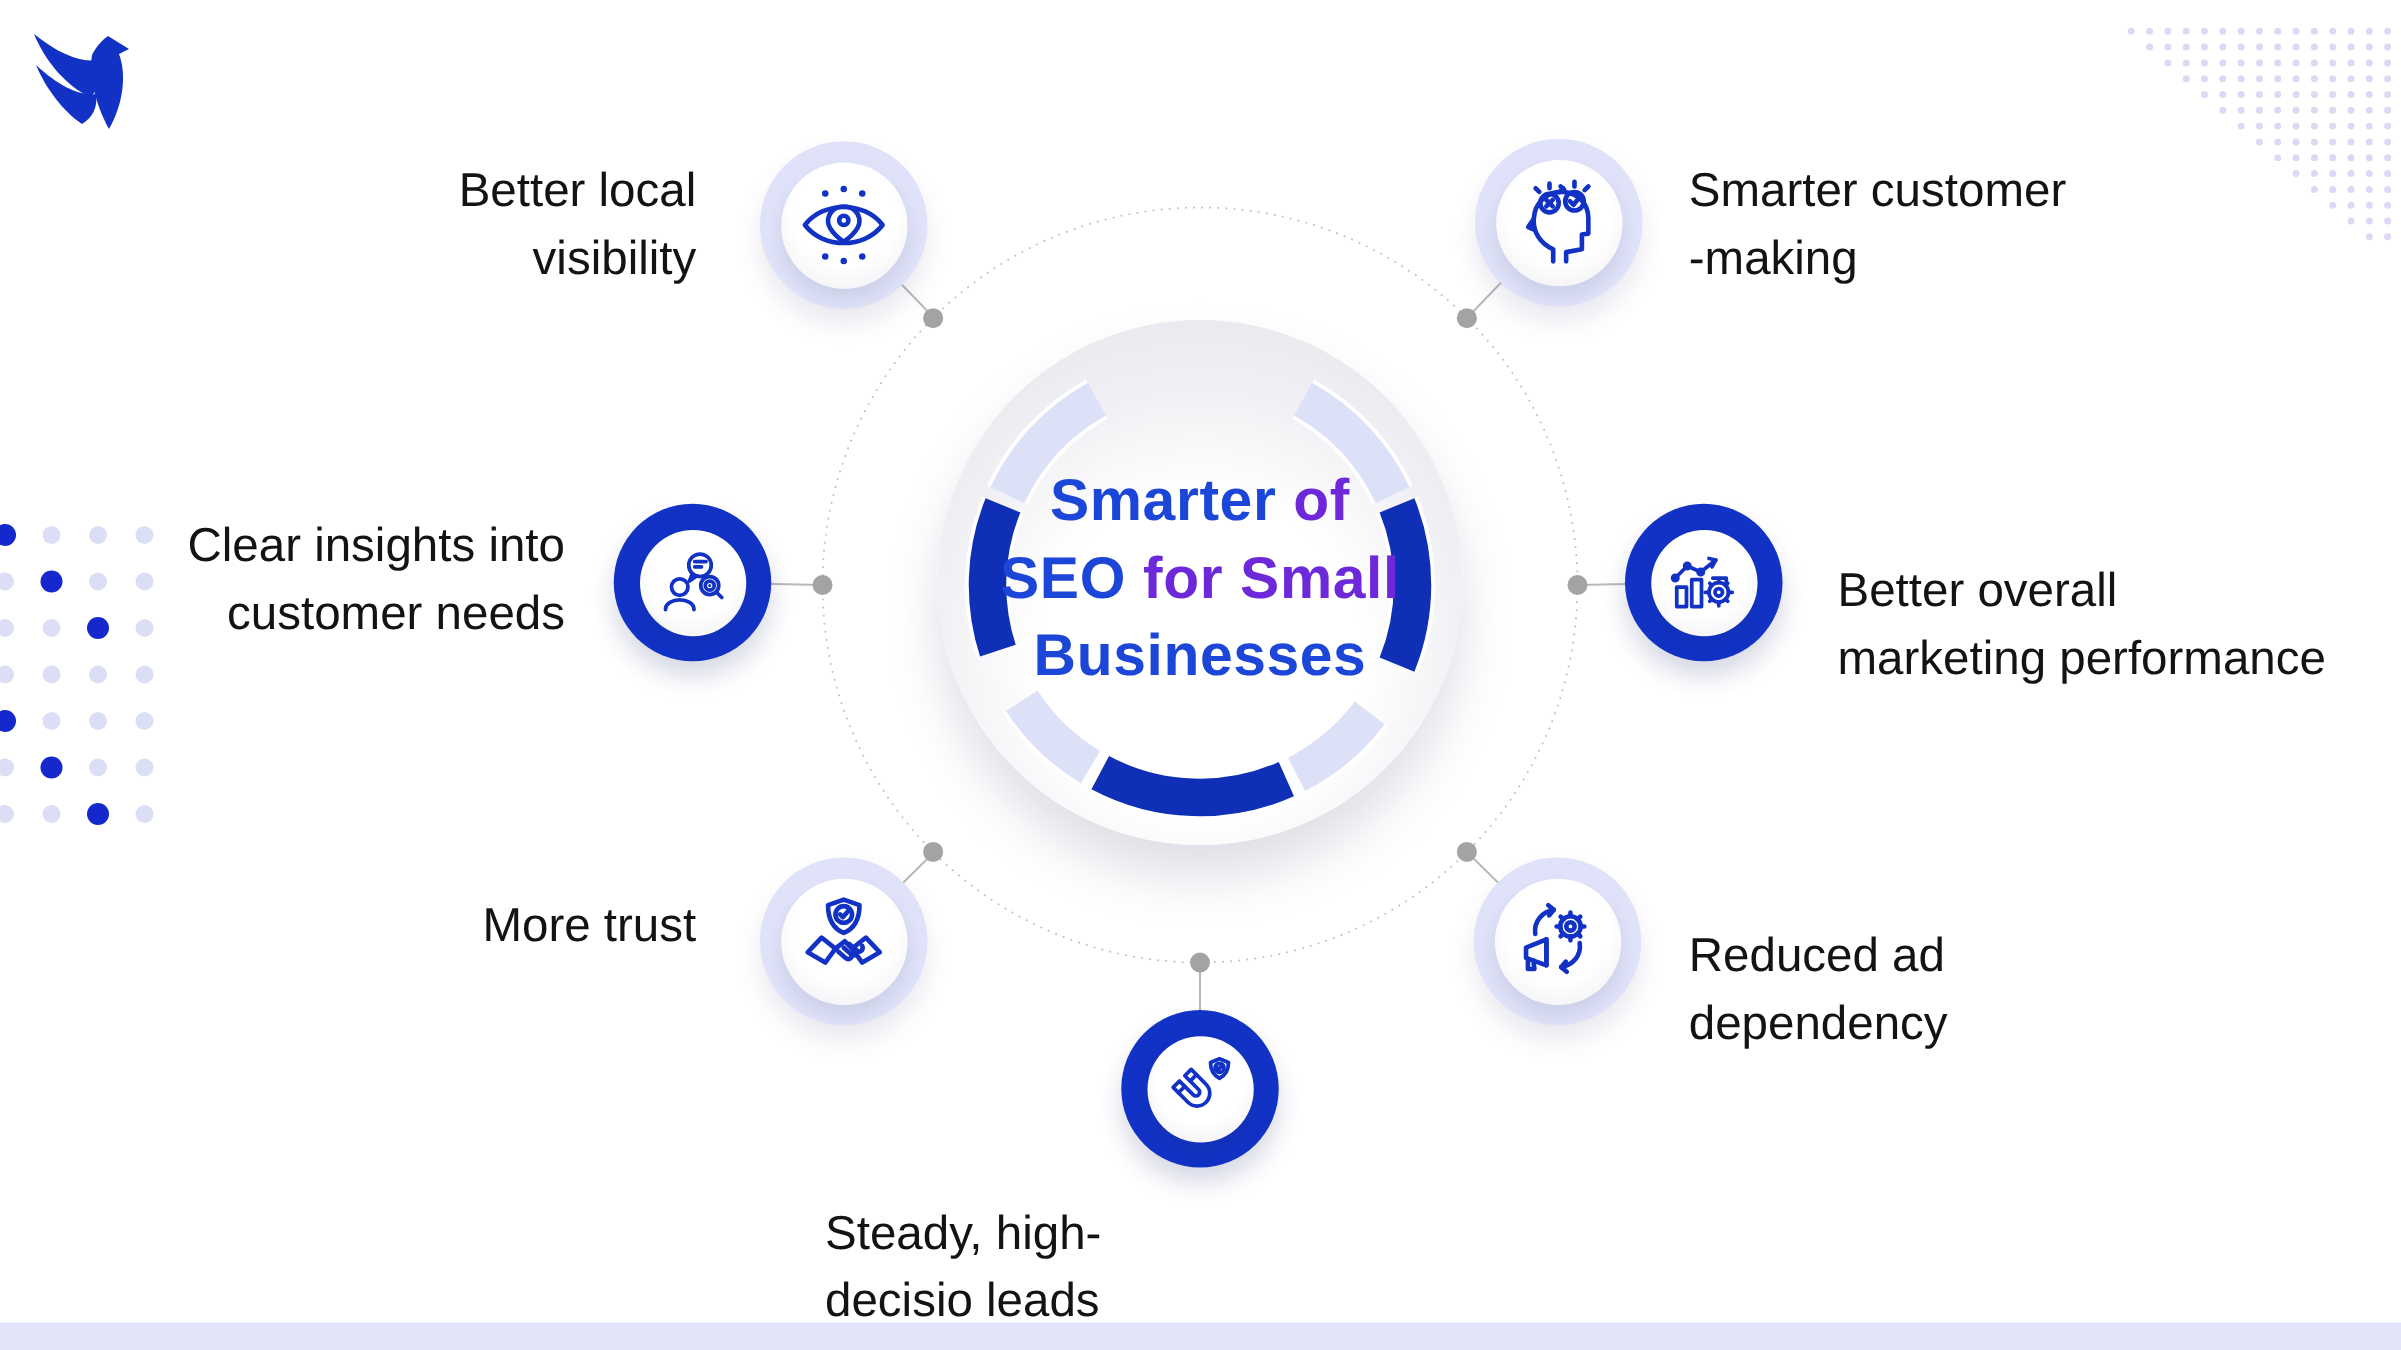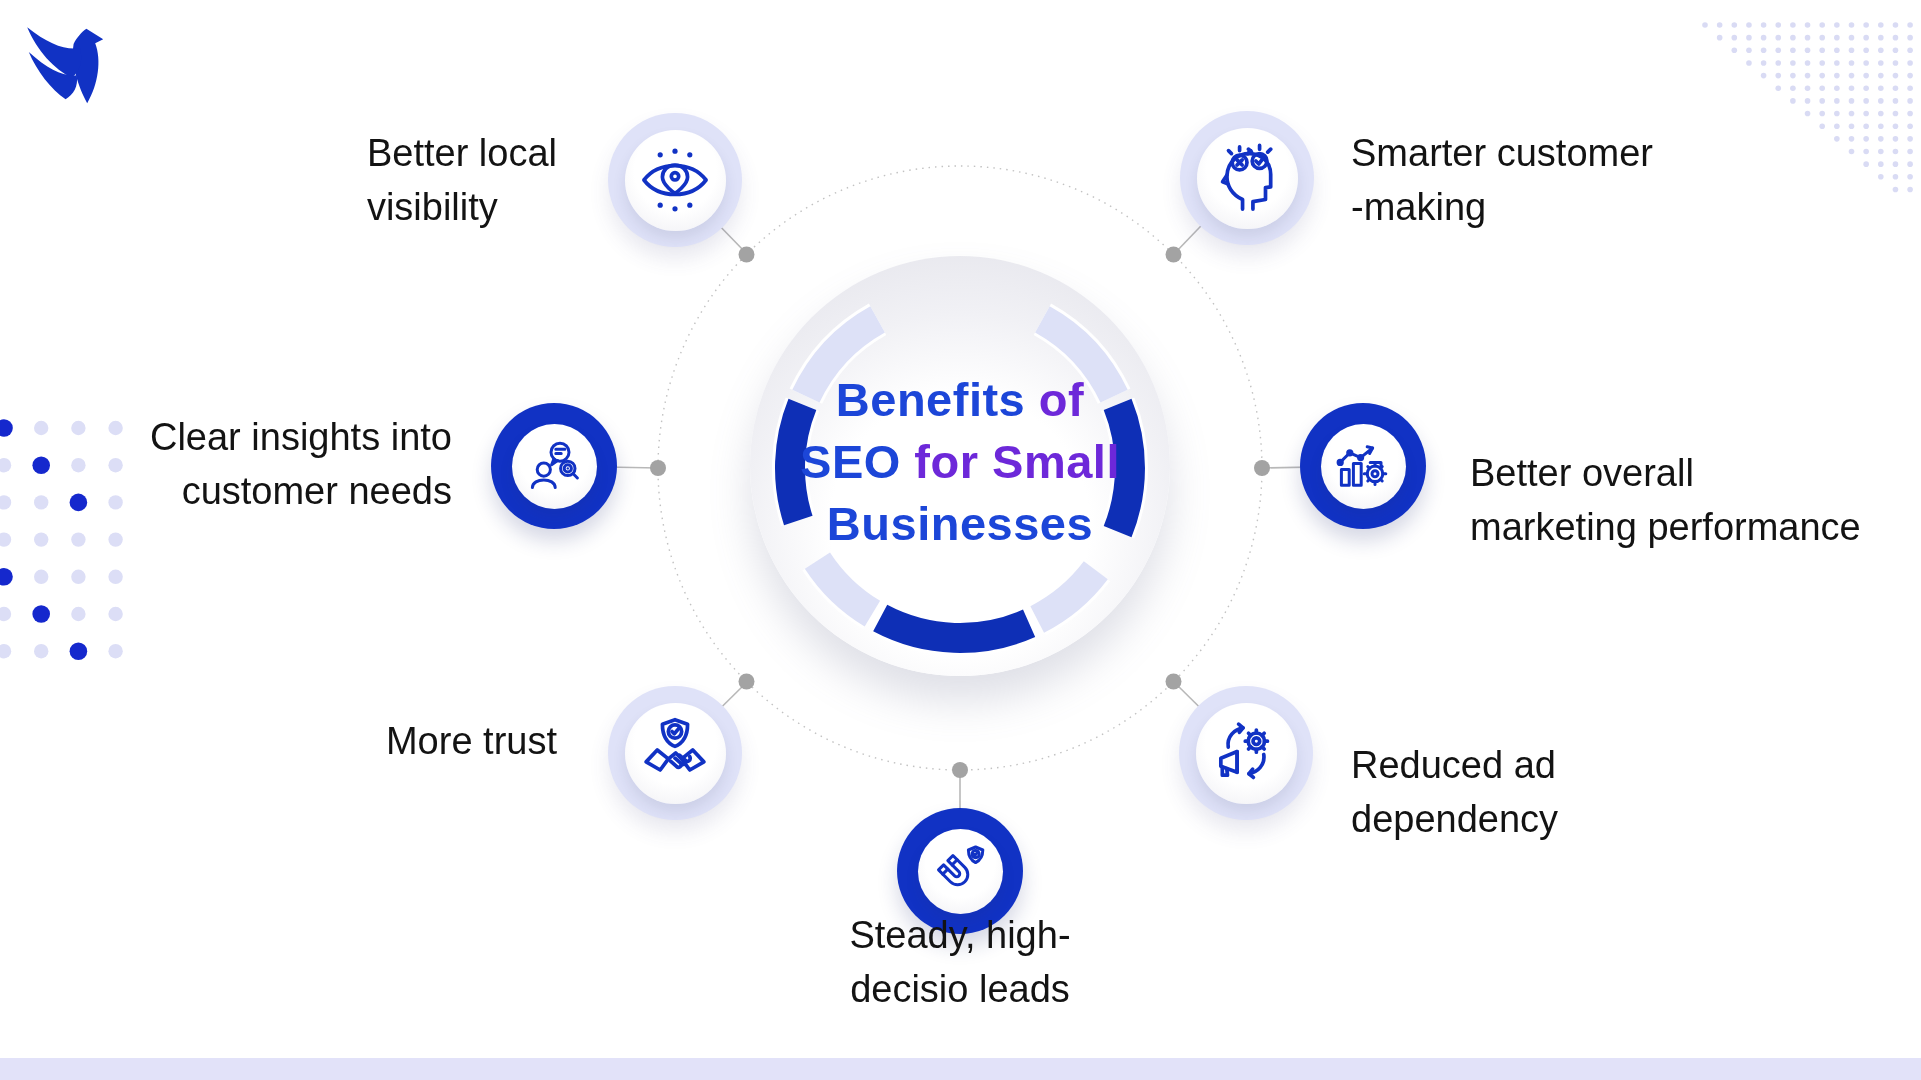--- a/index.html
+++ b/index.html
@@ -57,27 +57,27 @@
   .node.blue .inner{width:85px;height:85px;}
   .node svg{color:var(--accent-blue);}
   .node.lav svg{width:74px;height:74px;}
   .node.blue svg{width:60px;height:60px;}
   .ic{fill:none;stroke:currentColor;stroke-width:5;stroke-linecap:round;stroke-linejoin:round;}
   .icf{fill:currentColor;stroke:none;}
 
   
   .label{position:absolute;font-size:38px;line-height:54px;color:var(--text-dark);}
   .label span{display:block;white-space:nowrap;}
-  .lbl-0{right:1364px;top:126px;text-align:left;}
+  .lbl-0{right:1364px;top:126px;text-align:right;}
   .lbl-1{left:1351px;top:126px;text-align:left;}
   .lbl-2{right:1469px;top:410px;text-align:right;}
   .lbl-3{left:1470px;top:410px;text-align:left;margin-top:36px;}
   .lbl-4{right:1364px;top:714px;text-align:right;}
   .lbl-5{left:1351px;top:714px;text-align:left;margin-top:24px;}
-  .lbl-6{left:660px;top:908px;width:600px;text-align:center;}
+  .lbl-6{left:660px;top:960px;width:600px;}
 </style>
 </head>
 <body>
 
 <div class="stage">
 
   <svg class="layer" id="decor-layer">
       <circle cx="4" cy="428" r="8.8" fill="#1528cd"></circle>
       <circle cx="41.2" cy="428" r="7.2" fill="#dcdef6"></circle>
       <circle cx="78.4" cy="428" r="7.2" fill="#dcdef6"></circle>
@@ -264,21 +264,21 @@
       <path class="seg-l" d="M 95.9,178.2 A 170,170 0 0 1 167.6,101.3"></path>
       <path class="seg-l" d="M 332.4,101.3 A 170,170 0 0 1 404.1,178.2"></path>
       <path class="seg-b" d="M 407.6,186.3 A 170,170 0 0 1 407.6,313.7"></path>
       <path class="seg-l" d="M 385.8,352.3 A 170,170 0 0 1 327.2,401.5"></path>
       <path class="seg-b" d="M 319.1,405.3 A 170,170 0 0 1 170.2,400.1"></path>
       <path class="seg-l" d="M 162.4,395.7 A 170,170 0 0 1 107.4,342.6"></path>
       <path class="seg-b" d="M 88.3,302.5 A 170,170 0 0 1 92.4,186.3"></path>
     </g>
   </svg>
   <div class="center-title">
-    <div><span class="t-blue">Benefits</span><span class="t-dark"> of</span></div>
+    <div><span class="t-blue">Smarter</span><span class="t-dark"> of</span></div>
     <div><span class="t-blue">SEO</span><span class="t-dark"> for Small</span></div>
     <div><span class="t-blue">Businesses</span></div>
   </div>
 
   <div class="node lav" style="left:608px;top:113px;">
     <div class="inner">
       <svg viewBox="0 0 100 100">
         <path class="ic" d="M8,50 C28,24 72,24 92,50 C72,76 28,76 8,50 Z"></path>
         <path class="ic" d="M50,30 C60,30 67,37 67,46 C67,57 50,68 50,68 C50,68 33,57 33,46 C33,37 40,30 50,30 Z"></path>
         <circle class="ic" cx="50" cy="45" r="5"></circle>

